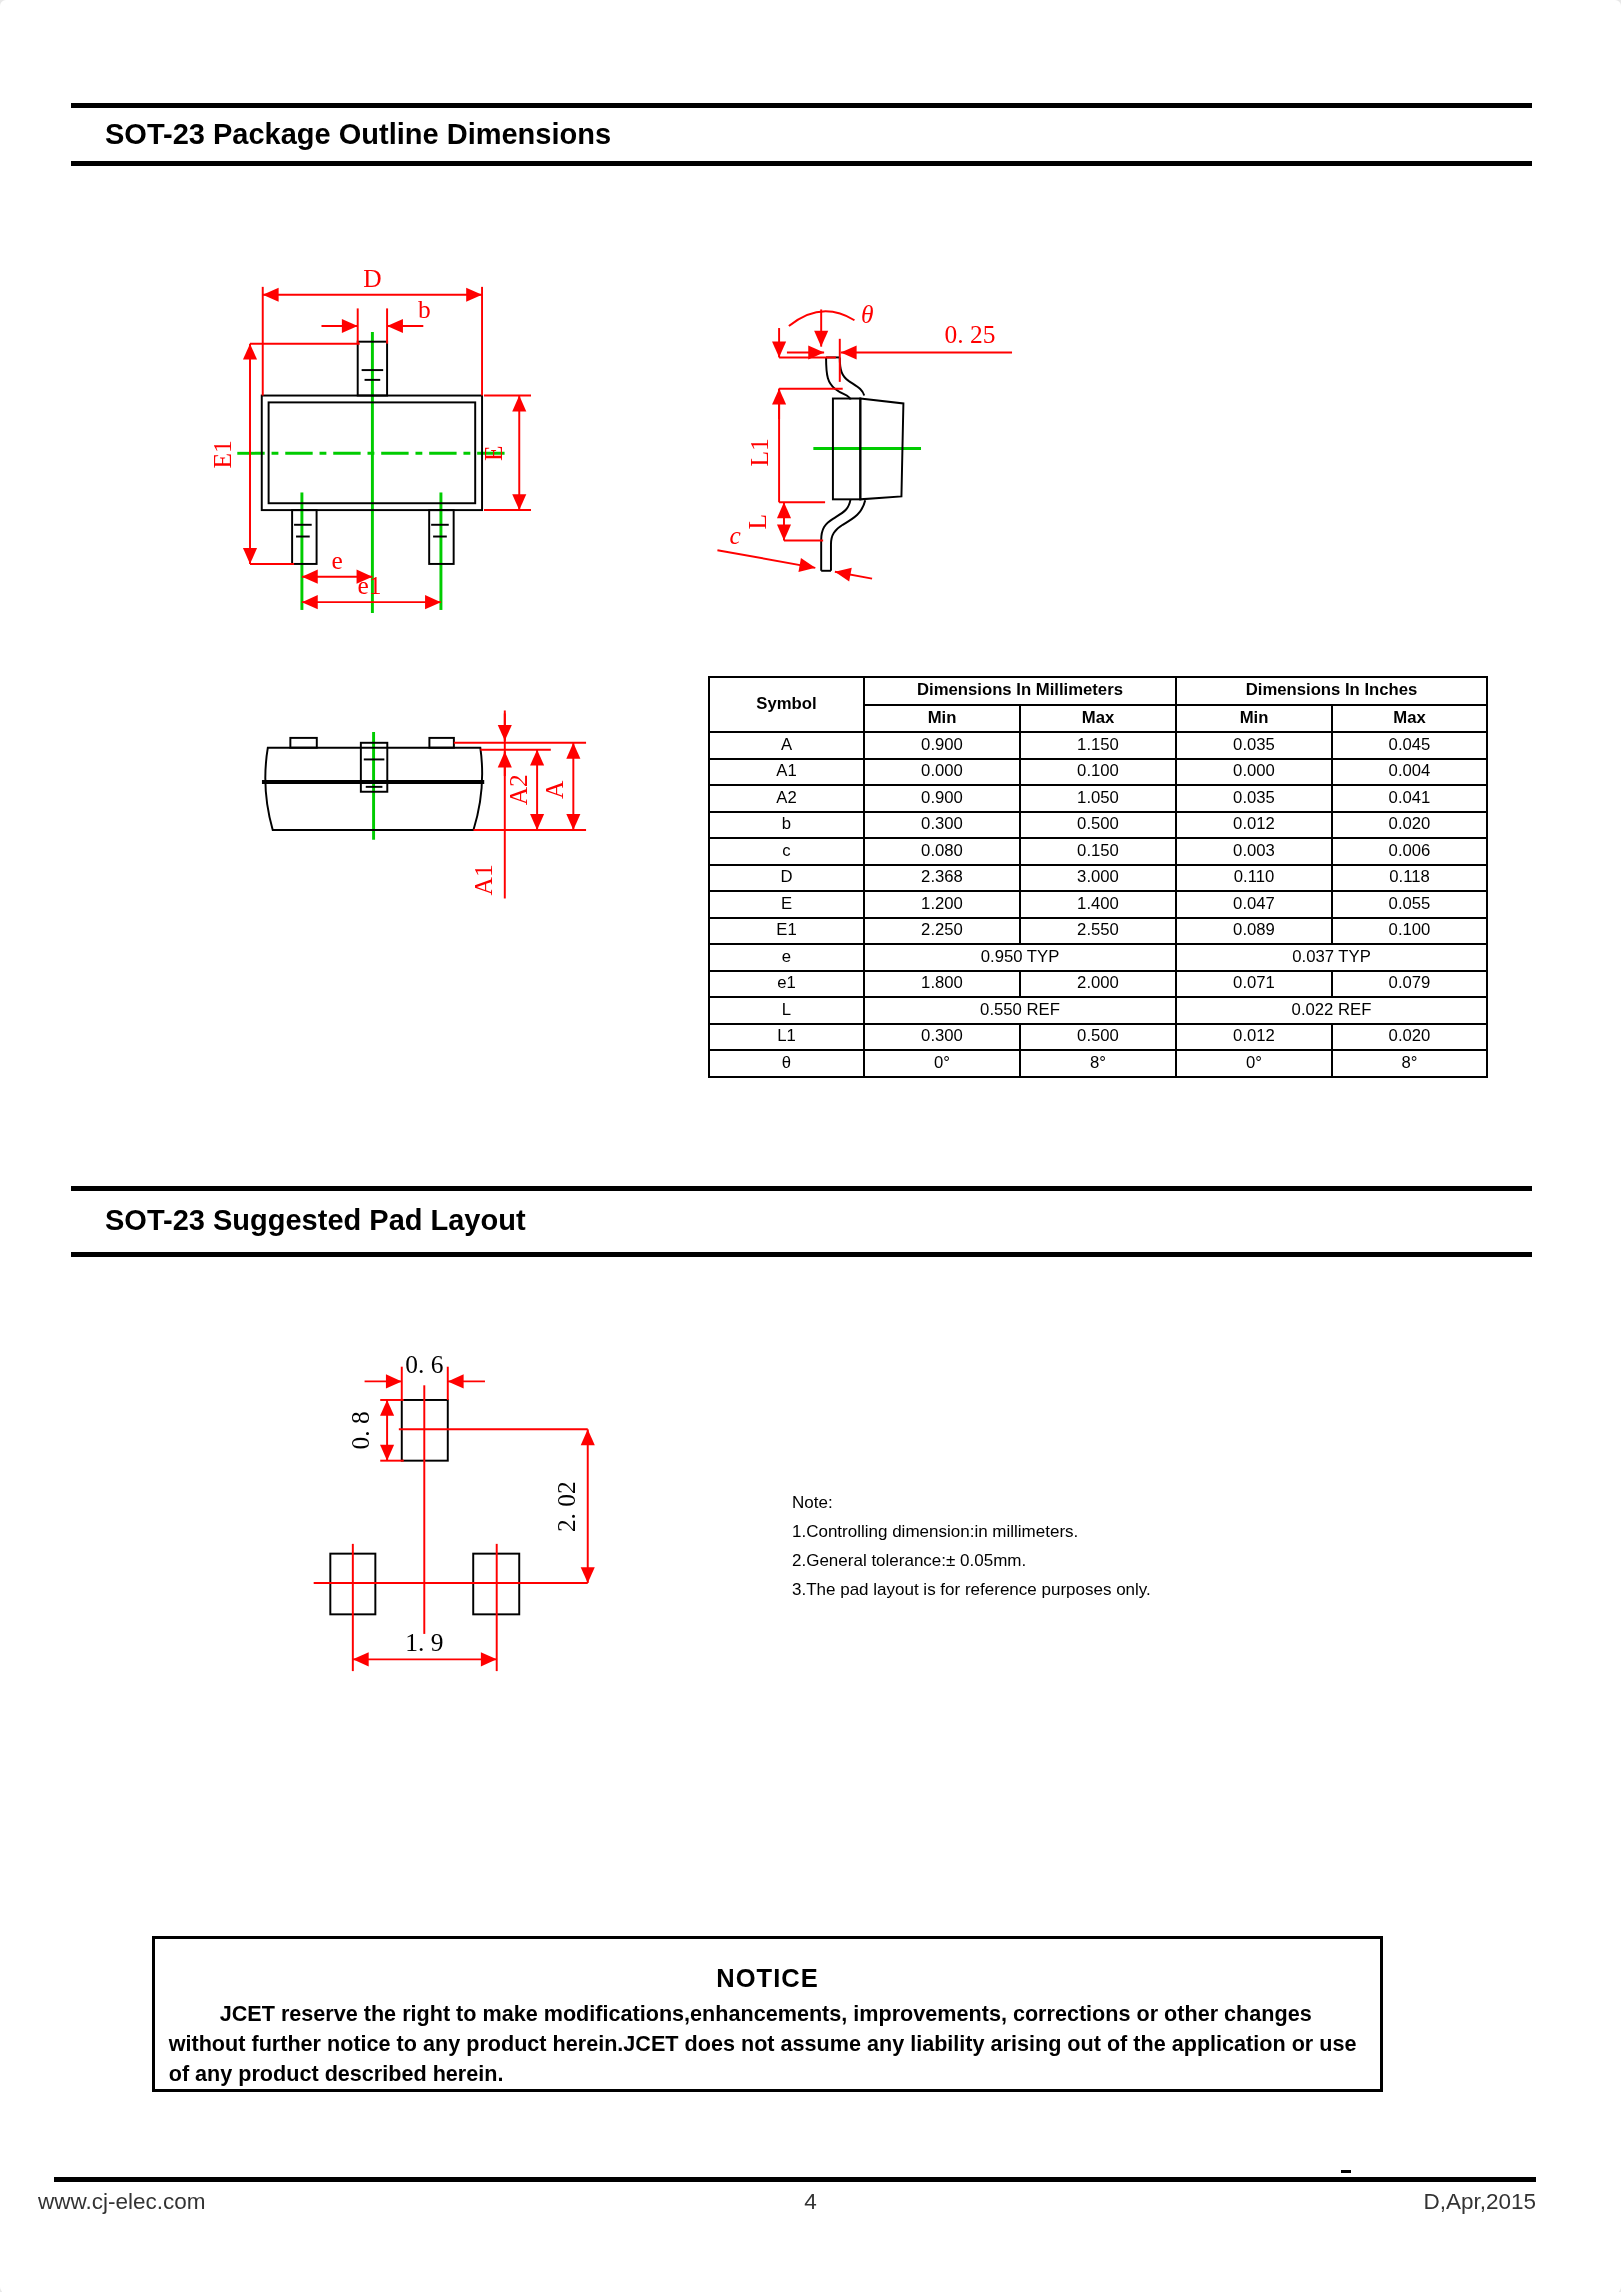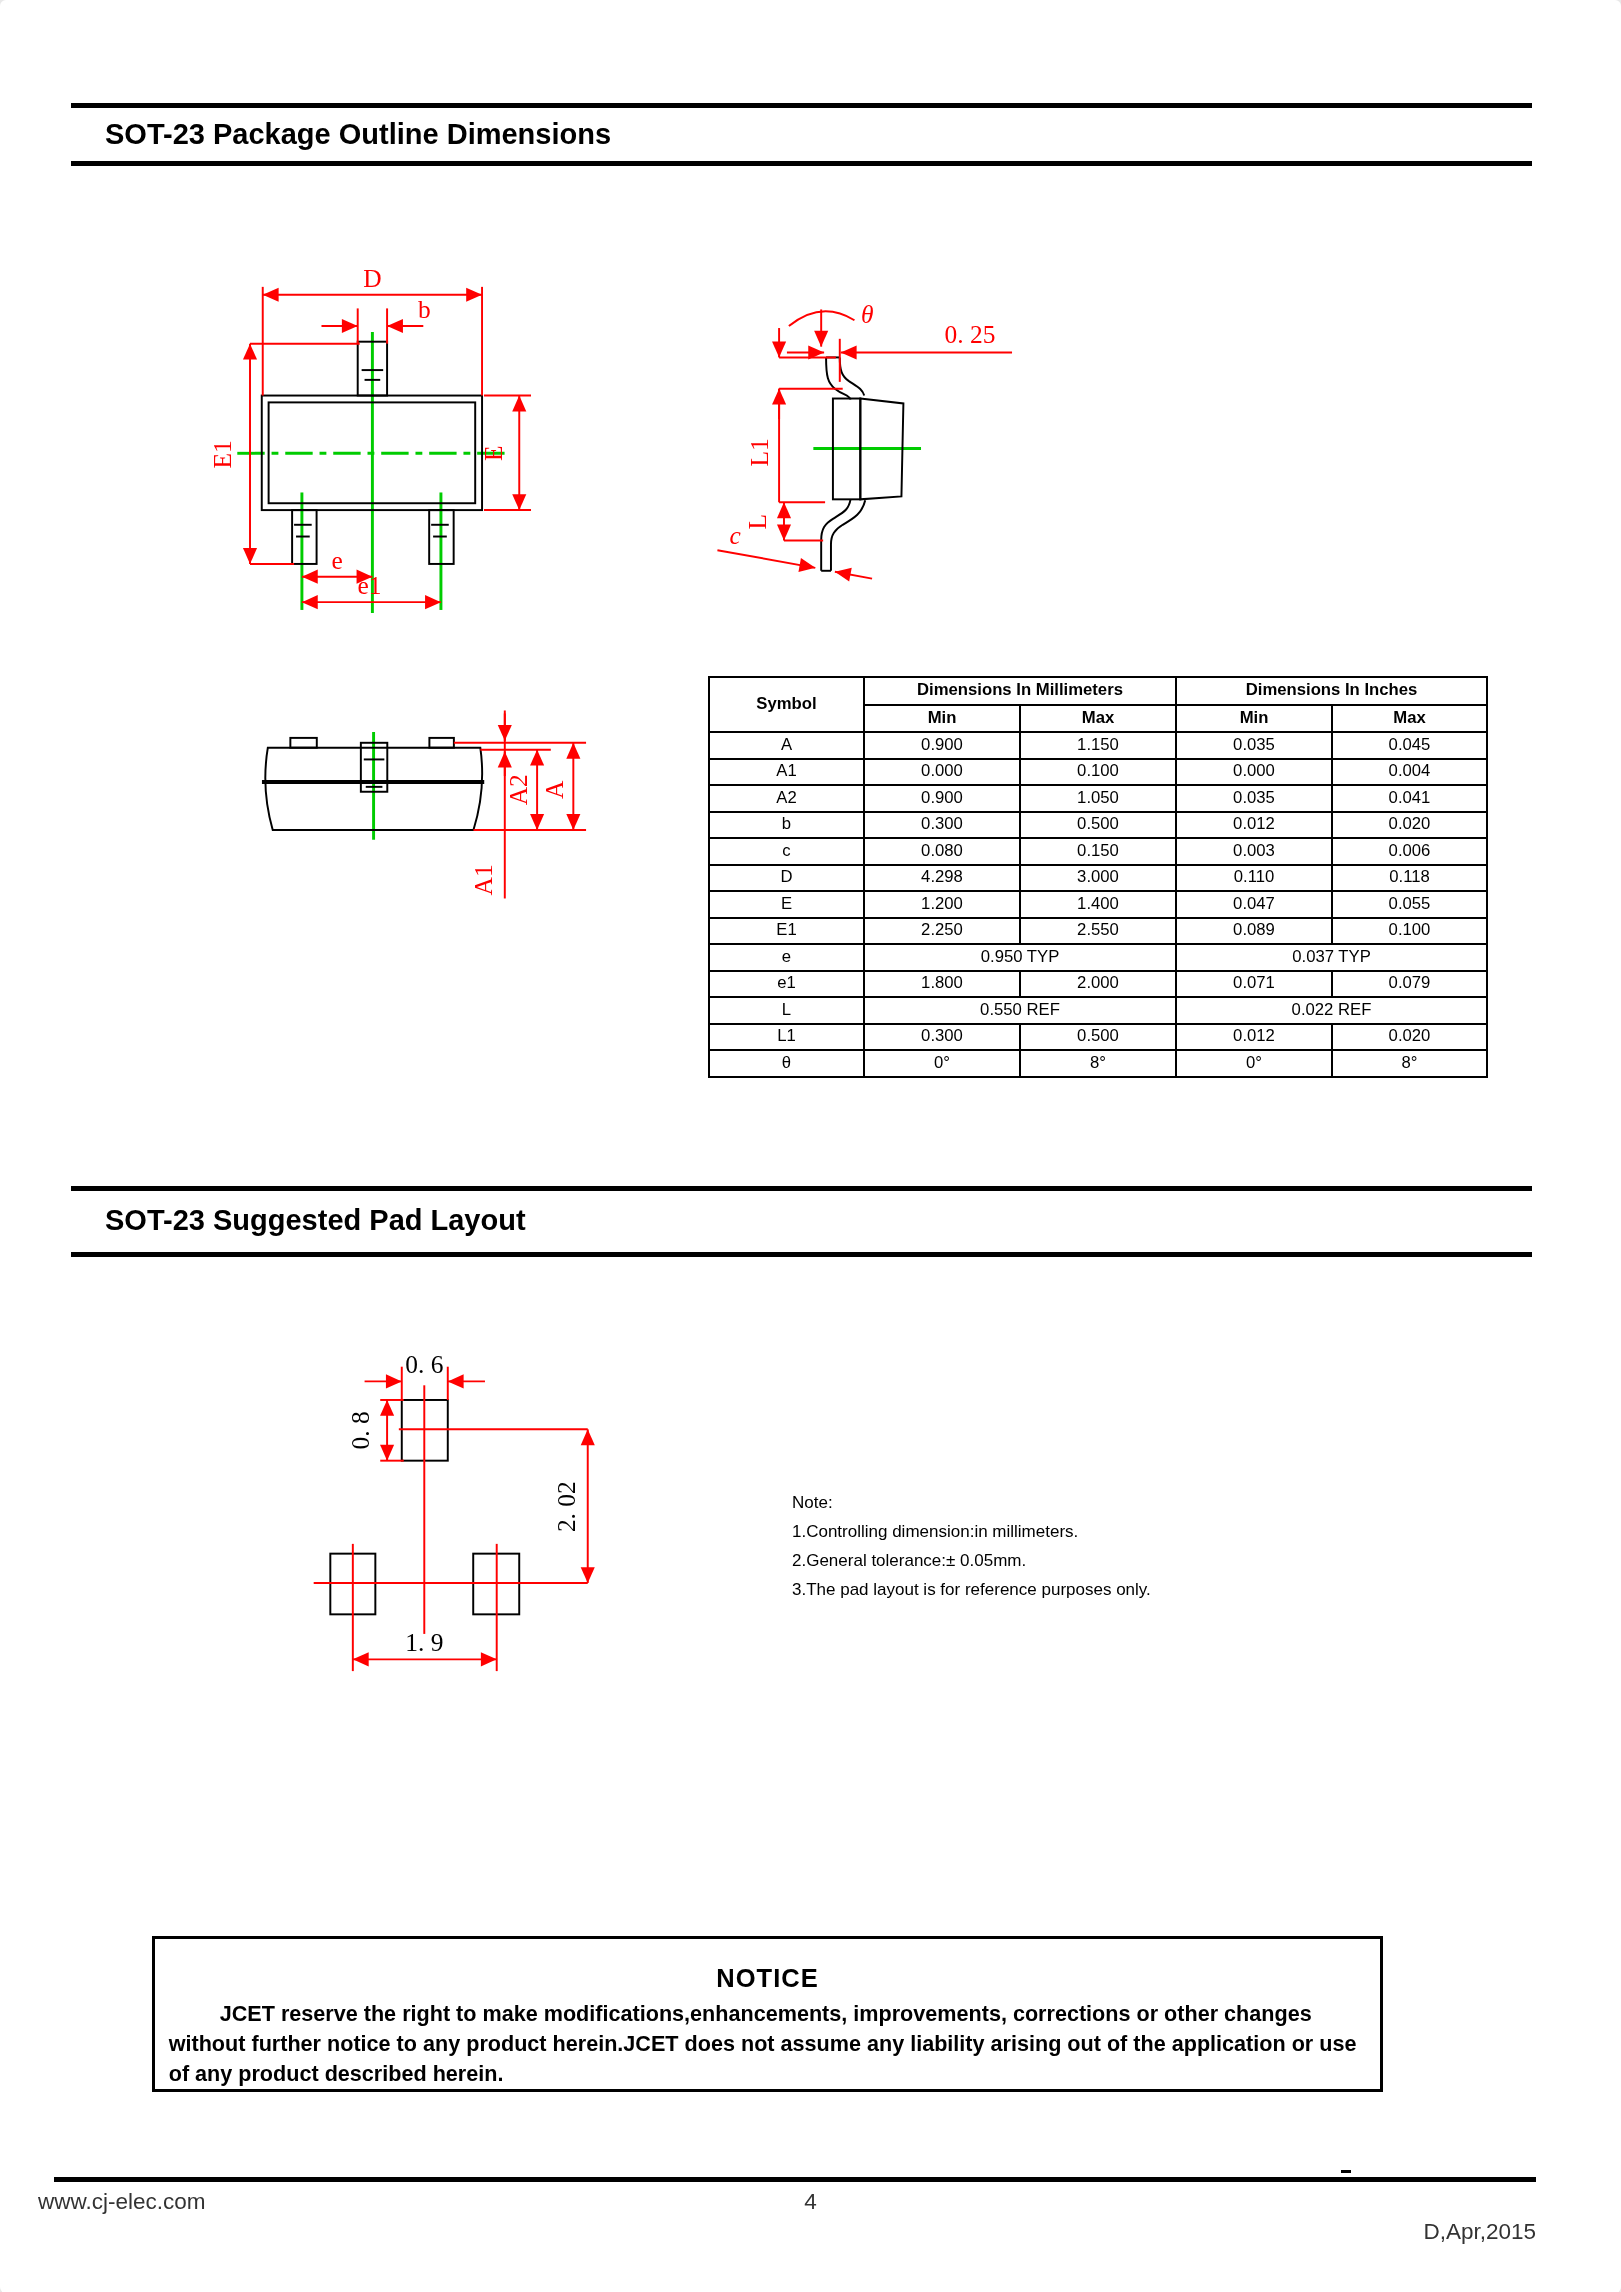--- a/index.html
+++ b/index.html
@@ -213,21 +213,21 @@
         </tr>
     <tr>
           <td>c</td>
           <td>0.080</td>
           <td>0.150</td>
           <td>0.003</td>
           <td>0.006</td>
         </tr>
     <tr>
           <td>D</td>
-          <td>4.298</td>
+          <td>2.368</td>
           <td>3.000</td>
           <td>0.110</td>
           <td>0.118</td>
         </tr>
     <tr>
           <td>E</td>
           <td>1.200</td>
           <td>1.400</td>
           <td>0.047</td>
           <td>0.055</td>
@@ -319,16 +319,16 @@
 
   <div class="notice" style="left:152px;top:1936px;width:1225px;height:150px;">
     <div class="notice-title">NOTICE</div>
     <div class="notice-body">JCET  reserve the right to make modifications,enhancements, improvements, corrections or other changes without further notice to any product herein.JCET does not assume any liability arising out of the application or use of any product described herein.</div>
   </div>
 
   <div class="hline" style="left:1341px;top:2170px;width:9.8px;height:2.9px;"></div>
   <div class="hline" style="left:54px;top:2177px;width:1482px;height:4.9px;"></div>
   <div class="footer-text" style="left:38px;top:2189px;">www.cj-elec.com</div>
   <div class="footer-text" style="left:0;top:2189px;width:1621px;text-align:center;">4</div>
-  <div class="footer-text" style="left:1144px;top:2189px;width:392px;text-align:right;margin-top:30px;">D,Apr,2015</div>
+  <div class="footer-text" style="left:1144px;top:2189px;width:392px;text-align:right;">D,Apr,2015</div>
 
 </div>
 
 
 </body></html>

